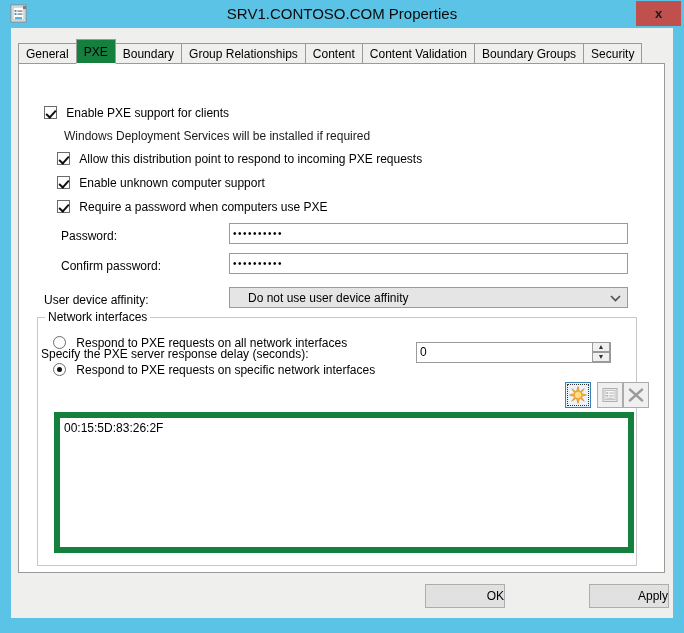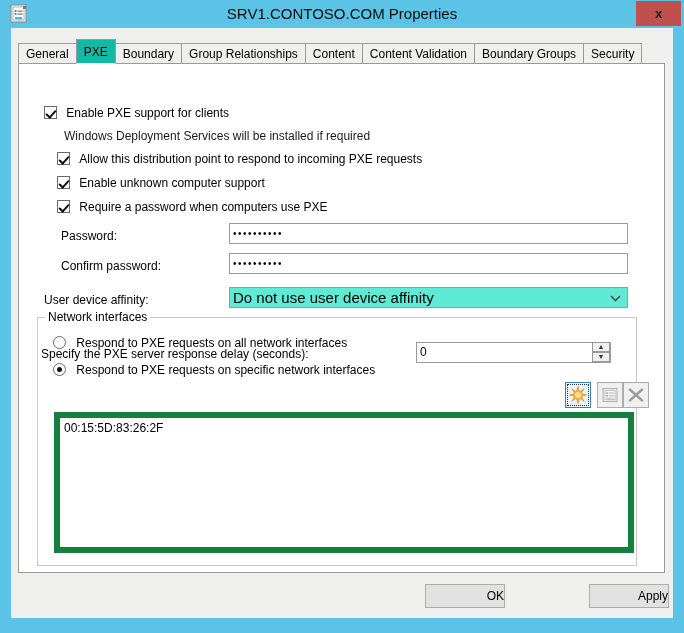--- a/index.html
+++ b/index.html
@@ -90,21 +90,21 @@
     border-bottom: none;
     font-size: 12px;
     font-family: "Liberation Sans", sans-serif;
     color: #000;
     box-sizing: border-box;
     vertical-align: bottom;
     cursor: default;
   }
   .tab:first-child { margin-left: 0; }
   .tab.active {
-    background: #14b8a6;
+    background: #15803d;
     height: 25px;
     line-height: 24px;
     margin-top: -2px;
     z-index: 5;
     border-bottom: 1px solid #ffffff;
   }
 
   
   #tabpage {
     position: absolute;
@@ -193,26 +193,26 @@
     outline: none;
   }
   .pwdots {
     letter-spacing: 1.5px;
     font-size: 10px;
     line-height: 20px;
   }
 
   .combo {
     position: absolute;
-    background: #5eead4;
-    border: 1px solid #9a9a9a;
-    box-sizing: border-box;
-    font-size: 15px;
+    background: #e5e5e5;
+    border: 1px solid #9a9a9a;
+    box-sizing: border-box;
+    font-size: 12px;
     line-height: 20px;
-    padding: 0 3px;
+    padding: 0 18px;
     cursor: default;
   }
   .combo-arrow {
     position: absolute;
     right: 6px; top: 0;
     height: 100%;
     display: flex;
     align-items: center;
     color: #4d4d4d;
     font-size: 10px;

